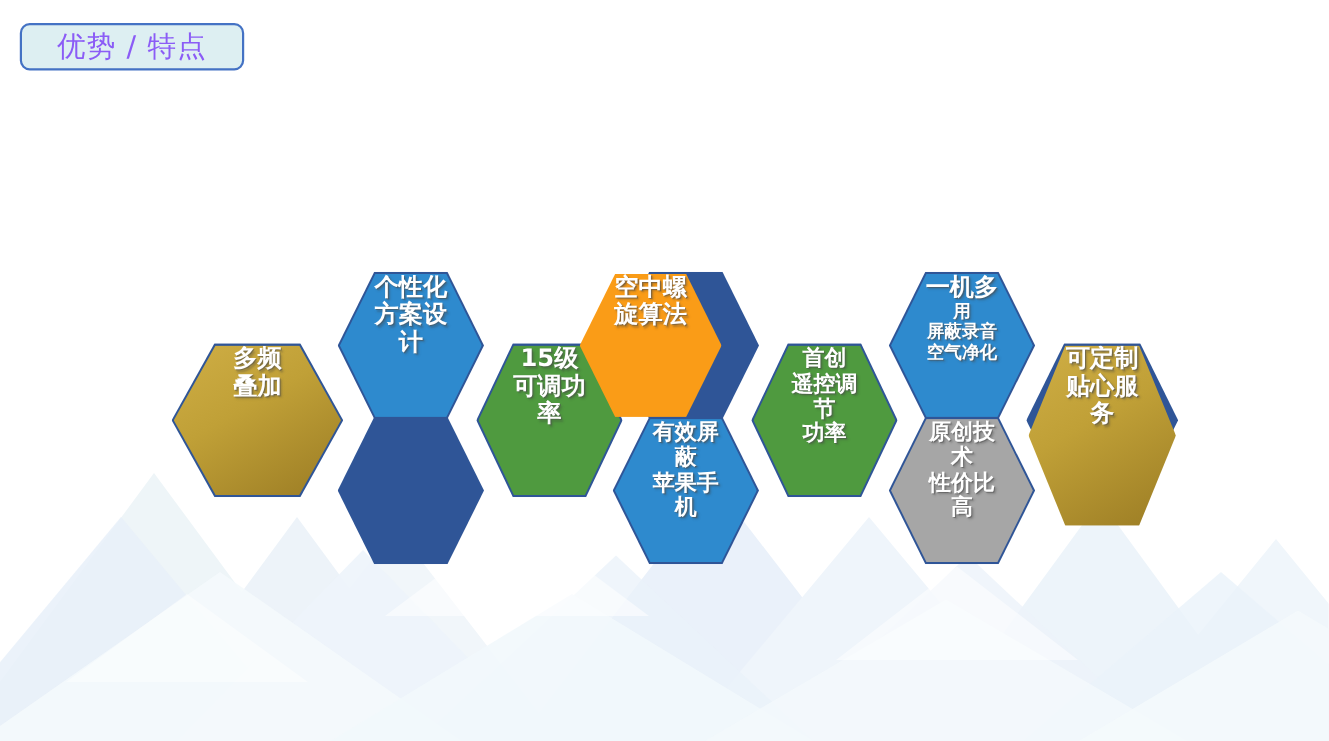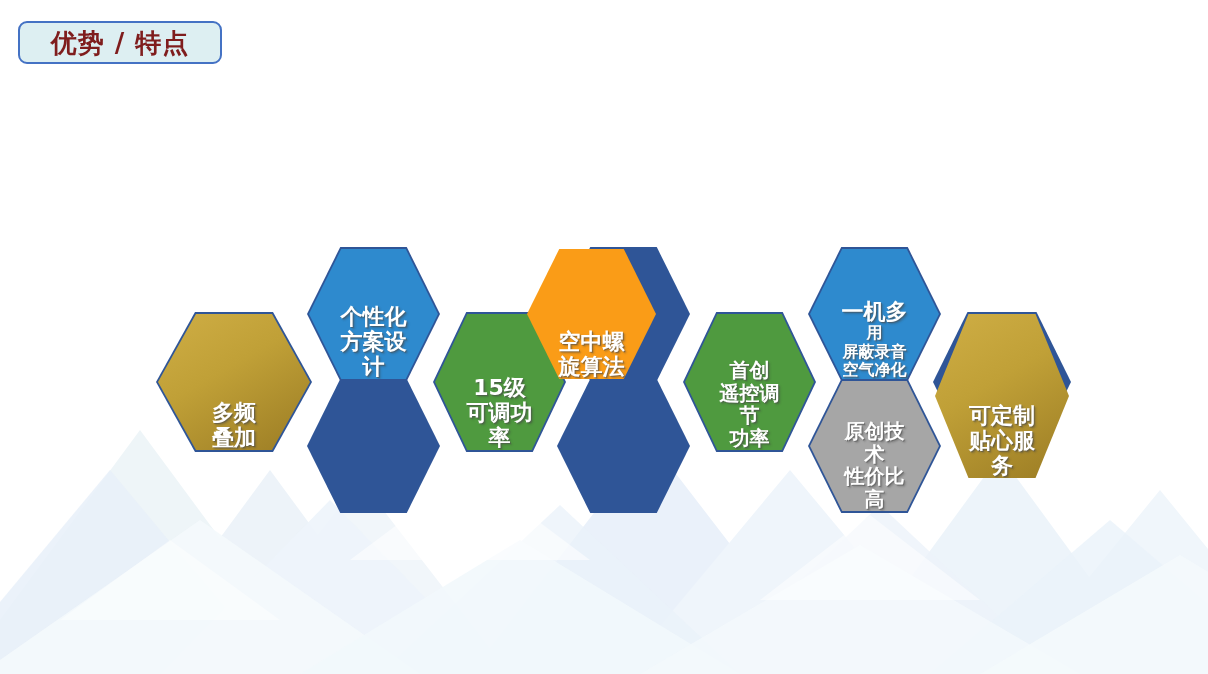--- a/index.html
+++ b/index.html
@@ -41,44 +41,44 @@
     height: 43px;
     box-sizing: border-box;
     border: 2px solid #4472c4;
     border-radius: 9px;
     background: #ddeff2;
     display: flex;
     align-items: center;
     justify-content: center;
   }
   #title-badge .title-text {
-    color: #7f1d1d;
+    color: #8b5cf6;
     font-size: 26px;
-    font-weight: bold;
+    font-weight: normal;
     letter-spacing: 1px;
     line-height: 1;
     white-space: nowrap;
   }
 
   
   #hex-cluster {
     position: absolute;
     left: 0;
     top: 0;
     width: 1208px;
     height: 674px;
   }
 
   .hex {
     position: absolute;
     box-sizing: border-box;
     -webkit-clip-path: polygon(25% 0%, 75% 0%, 100% 50%, 75% 100%, 25% 100%, 0% 50%);
     clip-path: polygon(25% 0%, 75% 0%, 100% 50%, 75% 100%, 25% 100%, 0% 50%);
     display: flex;
-    align-items: flex-end;
+    align-items: flex-start;
     justify-content: center;
     text-align: center;
   }
 
   
   .hex-outer {
     position: absolute;
     -webkit-clip-path: polygon(25% 0%, 75% 0%, 100% 50%, 75% 100%, 25% 100%, 0% 50%);
     clip-path: polygon(25% 0%, 75% 0%, 100% 50%, 75% 100%, 25% 100%, 0% 50%);
     background: #2f5597;
@@ -187,20 +187,28 @@
 
     <div class="hex-outer" style="left:557px; top:247px; width:133px; height:134px;"></div>
     <div class="hex s-orange" style="left:527px; top:249px; width:129px; height:130px;">
       <div class="hex-label multi-line fs-22">
         <span>空中螺</span>
         <span>旋算法</span>
       </div>
     </div>
 
     <div class="hex-outer" style="left:557px; top:379px; width:133px; height:134px;"></div>
+    <div class="hex s-blue" style="left:559px; top:381px; width:129px; height:130px;">
+      <div class="hex-label multi-line fs-20">
+        <span>有效屏</span>
+        <span>蔽</span>
+        <span>苹果手</span>
+        <span>机</span>
+      </div>
+    </div>
 
     <div class="hex-outer" style="left:683px; top:312px; width:133px; height:140px;"></div>
     <div class="hex s-green" style="left:685px; top:314px; width:129px; height:136px;">
       <div class="hex-label multi-line fs-20">
         <span>首创</span>
         <span>遥控调</span>
         <span>节</span>
         <span>功率</span>
       </div>
     </div>

